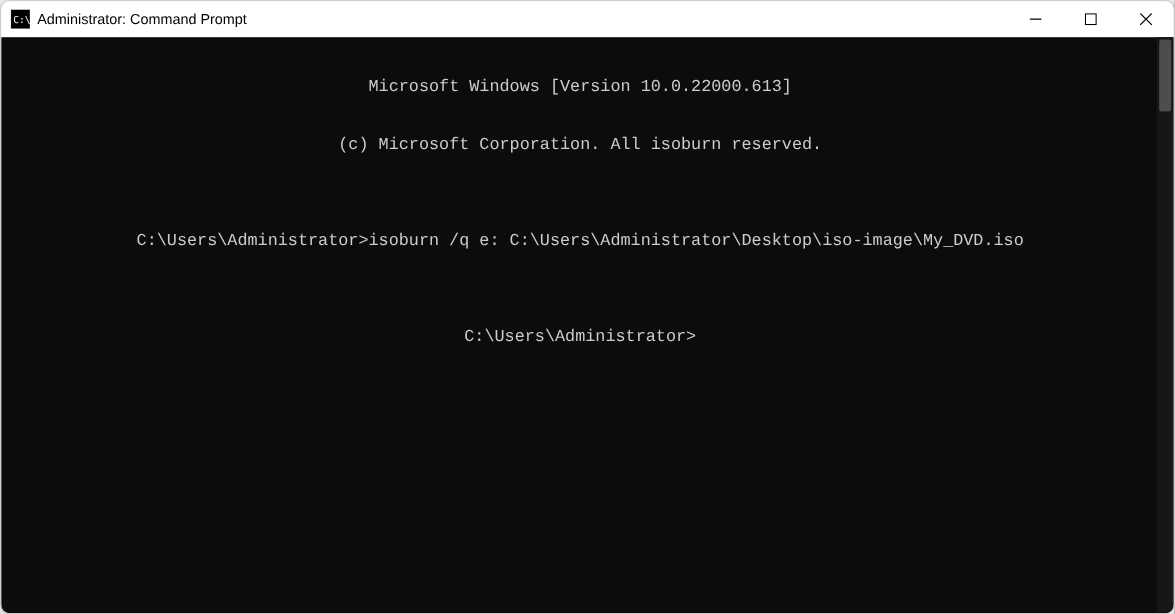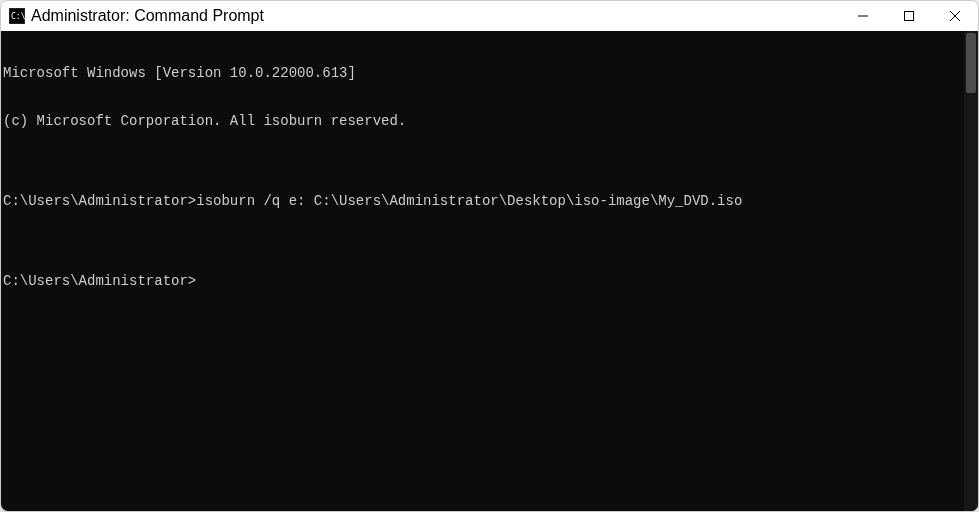--- a/index.html
+++ b/index.html
@@ -44,21 +44,21 @@
       height: 16px;
       display: flex;
       align-items: center;
       justify-content: center;
     }
     .app-icon svg {
       width: 16px;
       height: 16px;
     }
     .title-text {
-      font-size: 16px;
+      font-size: 12px;
       color: #000000;
     }
     .window-controls {
       display: flex;
       height: 100%;
     }
     .win-btn {
       width: 46px;
       height: 100%;
       display: flex;
@@ -83,20 +83,21 @@
       padding: 2px 0 0 2px;
       font-family: "Consolas", "Courier New", monospace;
       font-size: 14px;
       line-height: 16px;
       color: #cccccc;
       white-space: pre;
       overflow: hidden;
     }
     .terminal-line {
       display: block;
+      text-align: center;
     }
     .scrollbar {
       width: 14px;
       background: #171717;
       position: relative;
       flex-shrink: 0;
     }
     .scrollbar-thumb {
       position: absolute;
       top: 2px;

